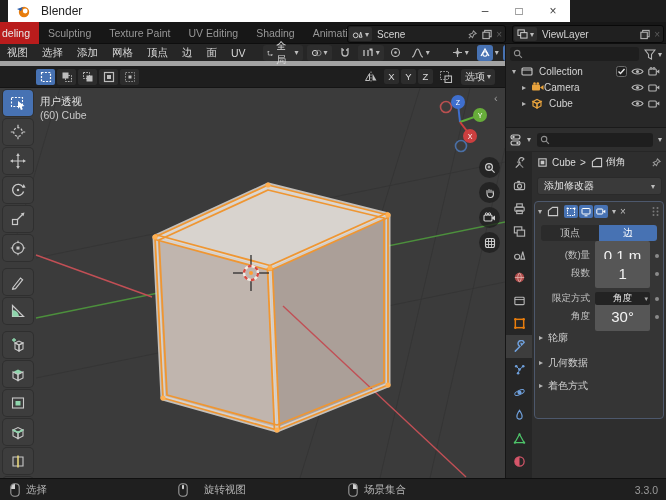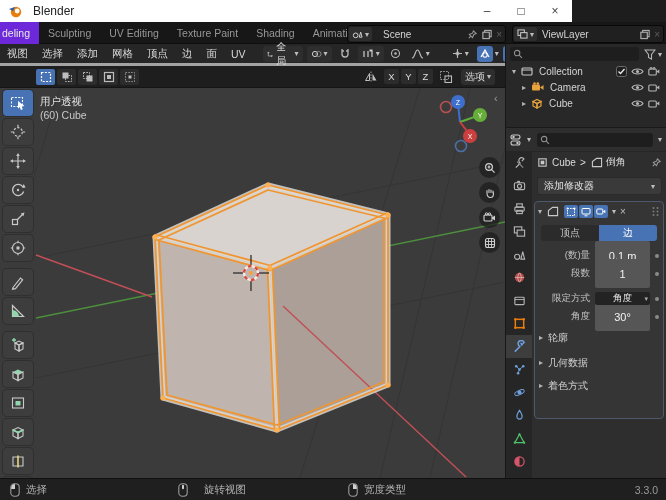--- a/index.html
+++ b/index.html
@@ -2,33 +2,33 @@
 <html><head>
 <meta charset="utf-8">
 <style>
   html,body{margin:0;padding:0;background:#111;}
   #root{position:relative;width:666px;height:500px;overflow:hidden;background:#1d1d1d;
         font-family:"Liberation Sans","DejaVu Sans",sans-serif;color:#c9c9c9;}
   .abs{position:absolute;}
   .row{display:flex;align-items:center;}
   svg{display:block;}
   
-  .titlebar{left:0;top:0;width:572px;height:22px;background:#ffffff;color:#1c1c1c;}
+  .titlebar{left:8px;top:0;width:528px;height:22px;background:#ffffff;color:#1c1c1c;padding-left:34px;}
   .titlebar .app{font-size:12px;margin-left:6px;color:#222;}
   .winbtn{width:34px;height:22px;display:flex;align-items:center;justify-content:center;
           font-size:12px;color:#444;}
   
   .topbar{left:0;top:22px;width:666px;height:22px;background:#171717;border-bottom:1px solid #0e0e0e;box-sizing:border-box;}
   .wsTab{height:22px;line-height:22px;padding:0 9px;font-size:10.5px;color:#979797;white-space:nowrap;}
-  .wsTab.active{background:#6d28d9;color:#e8e8e8;text-align:right;}
+  .wsTab.active{background:#b91c1c;color:#e8e8e8;text-align:right;}
   .idblock{background:#202020;border:1px solid #090909;border-radius:3px;height:16px;display:flex;align-items:center;font-size:10px;color:#d4d4d4;}
   .idblock .chip{background:#2e2e2e;height:14px;display:flex;align-items:center;padding:0 3px;border-radius:2px;margin:1px;}
   .dim{color:#5d5d5d;}
   
-  .vph{left:0;top:44px;width:505px;height:22px;background:#262626;border-bottom:3px solid #a3a3a3;box-sizing:border-box;}
+  .vph{left:0;top:44px;width:505px;height:22px;background:#262626;border-bottom:5px solid #a3a3a3;box-sizing:border-box;}
   .menuItem{font-size:10.5px;color:#d8d8d8;padding:0 7px;white-space:nowrap;}
   .hwidget{background:#2e2e2e;border-radius:3px;height:16px;display:flex;align-items:center;padding:0 4px;font-size:10px;color:#dadada;margin-left:4px;}
   .hwidget.blue{background:#4772b3;color:#fff;}
   .carets{font-size:8px;color:#bdbdbd;margin-left:2px;}
   .tools{left:0;top:66px;width:505px;height:22px;background:#1e1e1e;border-bottom:1px solid #141414;box-sizing:border-box;}
   .smBtn{width:19px;height:16px;background:#2c2c2c;border-radius:2px;display:flex;align-items:center;justify-content:center;margin-right:2px;}
   .smBtn.active{background:#4772b3;}
   .axBtn{width:15px;height:15px;background:#2c2c2c;border-radius:2px;color:#ddd;font-size:9.5px;display:flex;align-items:center;justify-content:center;margin-right:2px;}
   
   .viewport{left:0;top:88px;width:505px;height:390px;background:#3b3b3b;overflow:hidden;padding-left:29px;}
@@ -46,21 +46,21 @@
   .tabcol{position:absolute;left:0;top:23px;width:26px;height:328px;background:#262626;}
   .ptab{width:26px;height:23px;display:flex;align-items:center;justify-content:center;}
   .ptab.active{background:#3d3d3d;}
   .bcText{font-size:10px;color:#dcdcdc;}
   .addMod{background:#3a3a3a;border:1px solid #2a2a2a;border-radius:3px;height:16px;display:flex;align-items:center;font-size:10px;color:#e2e2e2;padding:0 6px;justify-content:space-between;}
   .modPanel{background:#353535;border:1px solid #4d586c;border-radius:4px;box-sizing:border-box;}
   .modTab{flex:1;height:16px;display:flex;align-items:center;justify-content:center;font-size:10px;background:#2b2b2b;color:#c7c7c7;}
   .modTab.active{background:#4772b3;color:#fff;}
   .fRow{display:flex;align-items:center;height:15px;margin:3px 0;}
   .fLabel{width:54px;text-align:right;font-size:9.5px;color:#c3c3c3;padding-right:5px;white-space:nowrap;}
-  .valF{width:56px;height:29px;background:#565656;border-radius:2px;color:#f2f2f2;font-size:11px;display:flex;align-items:center;justify-content:center;}
+  .valF{width:56px;height:29px;background:#565656;border-radius:2px;color:#f2f2f2;font-size:15px;display:flex;align-items:center;justify-content:center;}
   .ddF{width:56px;height:13px;background:#232323;border-radius:2px;color:#e8e8e8;font-size:9.5px;display:flex;align-items:center;justify-content:center;position:relative;}
   .ddF .dc{position:absolute;right:2px;font-size:7px;color:#aaa;}
   .animDot{width:4px;height:4px;border-radius:50%;background:#8a8a8a;margin-left:5px;}
   .secRow{display:flex;align-items:center;height:15px;font-size:10px;color:#d2d2d2;margin:6px 0 0 4px;}
   .tri{font-size:8px;color:#b5b5b5;margin-right:5px;}
   .blueChip{width:14px;height:13px;background:#4772b3;border-radius:2px;display:flex;align-items:center;justify-content:center;margin-right:1px;}
   
   .statusbar{left:0;top:478px;width:666px;height:22px;background:#1f1f1f;border-top:1px solid #101010;box-sizing:border-box;font-size:10.5px;color:#b4b4b4;}
   .sbItem{display:flex;align-items:center;position:absolute;top:0;height:22px;}
   .ver{color:#9a9a9a;}
@@ -80,35 +80,35 @@
     <div class="abs row" style="right:0;top:0">
       <div class="winbtn">–</div>
       <div class="winbtn">□</div>
       <div class="winbtn">×</div>
     </div>
   </div>
 
   <div class="abs row topbar">
     <div class="wsTab active" style="padding-left:2px">deling</div>
     <div class="wsTab">Sculpting</div>
+    <div class="wsTab">Texture Paint</div>
     <div class="wsTab">UV Editing</div>
-    <div class="wsTab">Texture Paint</div>
     <div class="wsTab">Shading</div>
     <div class="wsTab">Animation</div>
     <div class="wsTab">Rend</div>
 
     <div class="abs idblock" style="left:347px;top:3px;width:157px">
       <span class="chip">
         <svg width="11" height="10" viewBox="0 0 12 11">
             <circle cx="4" cy="7" r="2.6" fill="none" stroke="#cfcfcf" stroke-width="1.1"></circle>
             <path d="M8 9 L11 9 L9.5 3.4 Z" fill="none" stroke="#cfcfcf" stroke-width="1.1"></path>
           </svg>
         <span class="carets">▾</span>
       </span>
-      <span style="margin-left:10px;flex:1">Scene</span>
+      <span style="margin-left:4px;flex:1">Scene</span>
       <svg width="11" height="11" viewBox="0 0 12 12">
           <path d="M7 2 L10 5 L7.5 6 L6 9.5 L2.5 6 L6 4.5 Z M2 10 L4.5 7.5" fill="none" stroke="#9a9a9a" stroke-width="1.1"></path>
         </svg>
       <svg width="12" height="11" viewBox="0 0 12 12" style="margin-left:3px">
           <rect x="3.5" y="1.5" width="7" height="7" fill="none" stroke="#bdbdbd" stroke-width="1.1"></rect>
           <rect x="1.5" y="3.5" width="7" height="7" fill="#2e2e2e" stroke="#bdbdbd" stroke-width="1.1"></rect>
         </svg>
       <span class="dim" style="margin:0 3px">×</span>
     </div>
 
@@ -495,21 +495,21 @@
         </svg>
     </div>
     <div class="olRow" style="padding-left:16px">
       <span class="tri">▸</span>
       <svg width="13" height="10" viewBox="0 0 13 10">
           <rect x="1" y="2.5" width="8" height="6" rx="1" fill="#e8a33d"></rect>
           <path d="M9 5.5 L12.5 3 V8 Z" fill="#e8a33d"></path>
           <circle cx="3.5" cy="1.5" r="1.3" fill="#e8a33d"></circle>
           <circle cx="6.8" cy="1.5" r="1.3" fill="#e8a33d"></circle>
         </svg>
-      <span style="margin-left:6px;flex:1">Camera</span>
+      <span style="flex:1">Camera</span>
       <svg width="13" height="9" viewBox="0 0 13 9" style="margin-right:4px">
           <path d="M1 4.5 C3 1.2 10 1.2 12 4.5 C10 7.8 3 7.8 1 4.5 Z" fill="none" stroke="#b5b5b5" stroke-width="1.1"></path>
           <circle cx="6.5" cy="4.5" r="1.6" fill="#b5b5b5"></circle>
         </svg>
       <svg width="12" height="9" viewBox="0 0 12 9" style="margin-right:6px">
           <rect x="0.8" y="2" width="7.5" height="6" rx="1" fill="none" stroke="#b5b5b5" stroke-width="1.1"></rect>
           <path d="M8.3 4.5 L11.3 2.5 V6.5 Z" fill="#b5b5b5"></path>
         </svg>
     </div>
     <div class="olRow" style="padding-left:16px">
@@ -771,18 +771,18 @@
           <rect x="0.8" y="0.8" width="8.4" height="12.4" rx="3.5" fill="none" stroke="#9a9a9a" stroke-width="1.1"></rect>
           <rect x="4" y="1.8" width="2" height="4.5" rx="1" fill="#cfcfcf"></rect>
         </svg>
       <span style="margin-left:16px">旋转视图</span>
     </div>
     <div class="sbItem" style="left:348px">
       <svg width="10" height="14" viewBox="0 0 10 14">
           <rect x="0.8" y="0.8" width="8.4" height="12.4" rx="3.5" fill="none" stroke="#9a9a9a" stroke-width="1.1"></rect>
           <path d="M8.8 6 V4.5 A3.8 3.8 0 0 0 5 1 V6 Z" fill="#cfcfcf"></path>
         </svg>
-      <span style="margin-left:6px">宽度类型</span>
+      <span style="margin-left:6px">场景集合</span>
     </div>
     <div class="sbItem ver" style="right:8px">3.3.0</div>
   </div>
 
 </div>
 
 </body></html>

